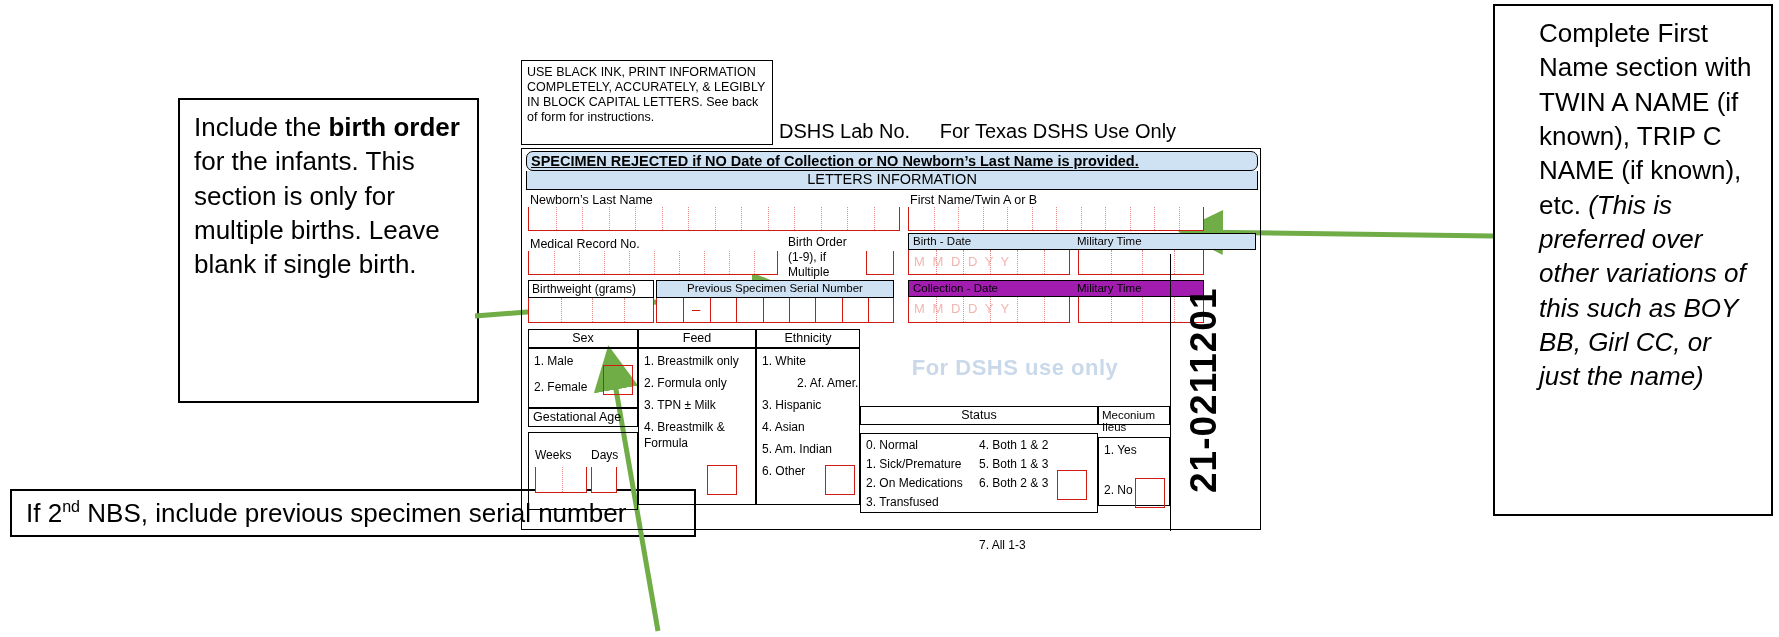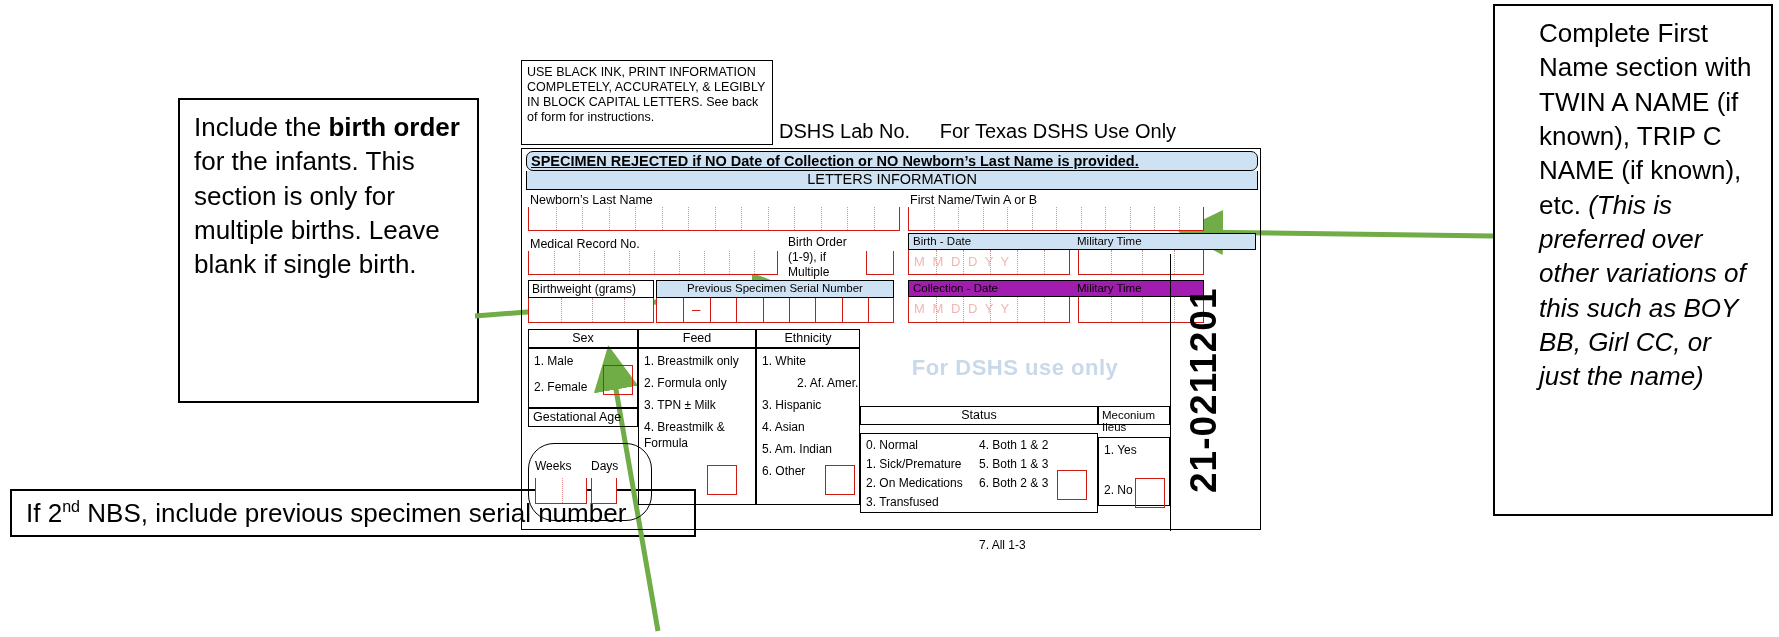--- a/index.html
+++ b/index.html
@@ -257,21 +257,21 @@
         <span>1. Male</span>
       </div>
       <div class="abs smalltxt" style="left:5px;top:30px;">
         <span>2. Female</span>
       </div>
       <div class="abs" style="left:74px;top:16px;width:30px;height:30px;border:1.5px solid #d11a12;"></div>
     </div>
     <div class="abs cell" style="left:6px;top:259px;width:110px;height:19px;padding:1px 4px;font-size:12.5px;">
       <span>Gestational Age</span>
     </div>
-    <div class="abs cell" style="left:6px;top:294px;width:124px;height:78px;border-radius:26px;">
+    <div class="abs cell" style="left:6px;top:283px;width:110px;height:78px;">
       <div class="abs smalltxt" style="left:6px;top:14px;">
         <span>Weeks</span>
       </div>
       <div class="abs smalltxt" style="left:62px;top:14px;">
         <span>Days</span>
       </div>
       <div class="abs comb" style="left:6px;top:34px;width:52px;height:26px;">
         <div class="tick" style="left:26px"></div>
       </div>
       <div class="abs comb" style="left:62px;top:34px;width:26px;height:26px;"></div>

